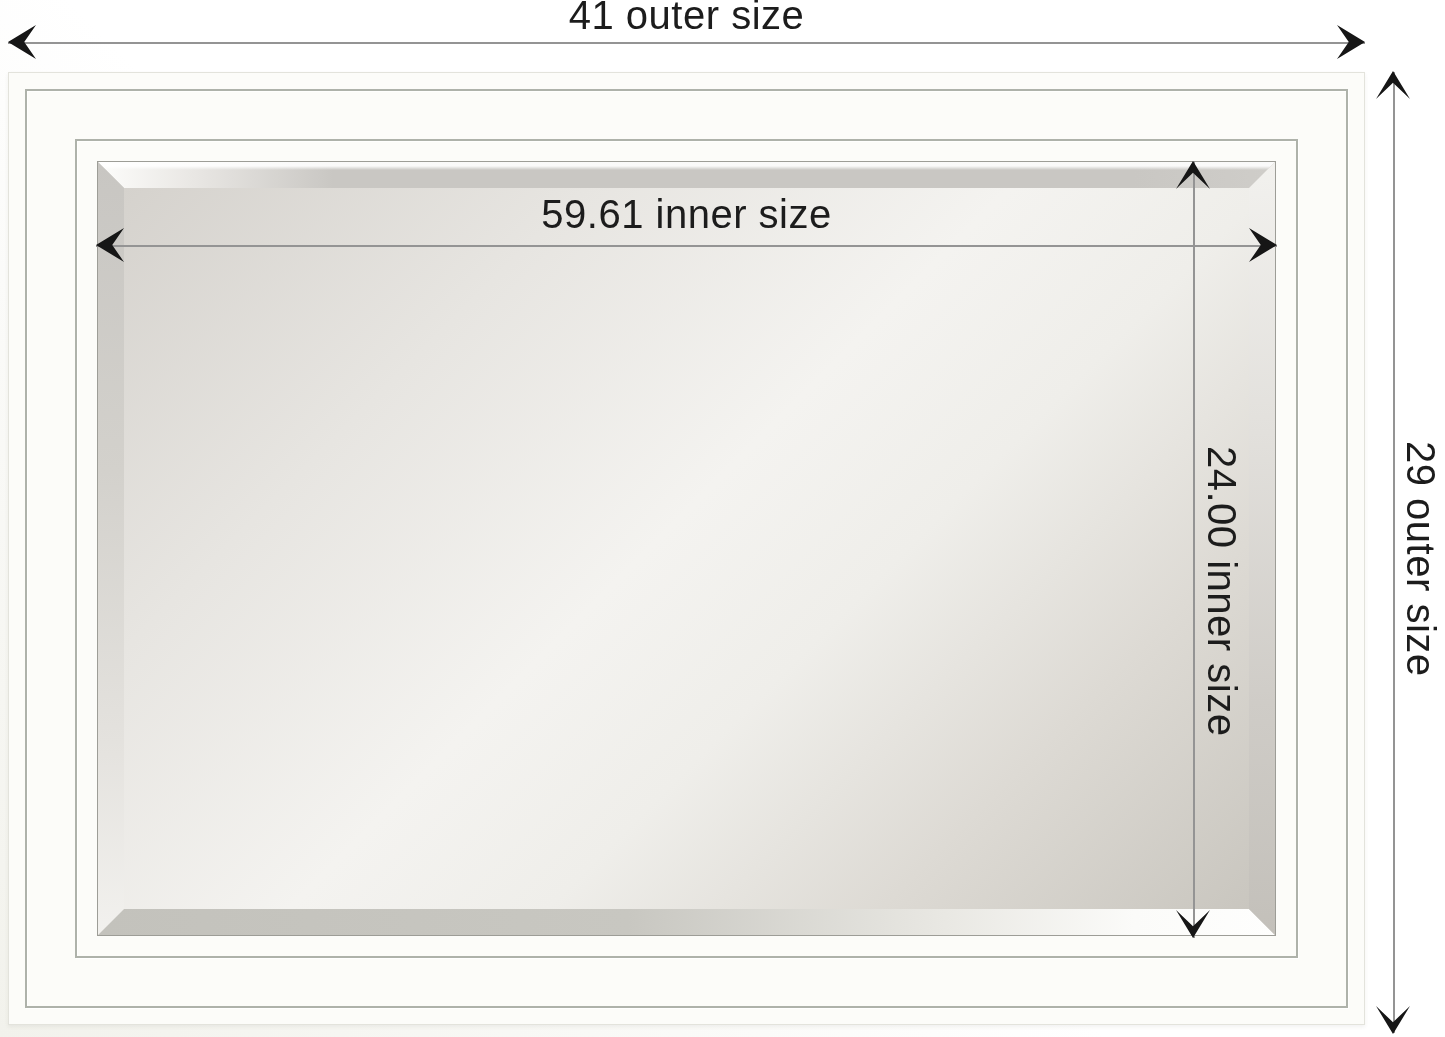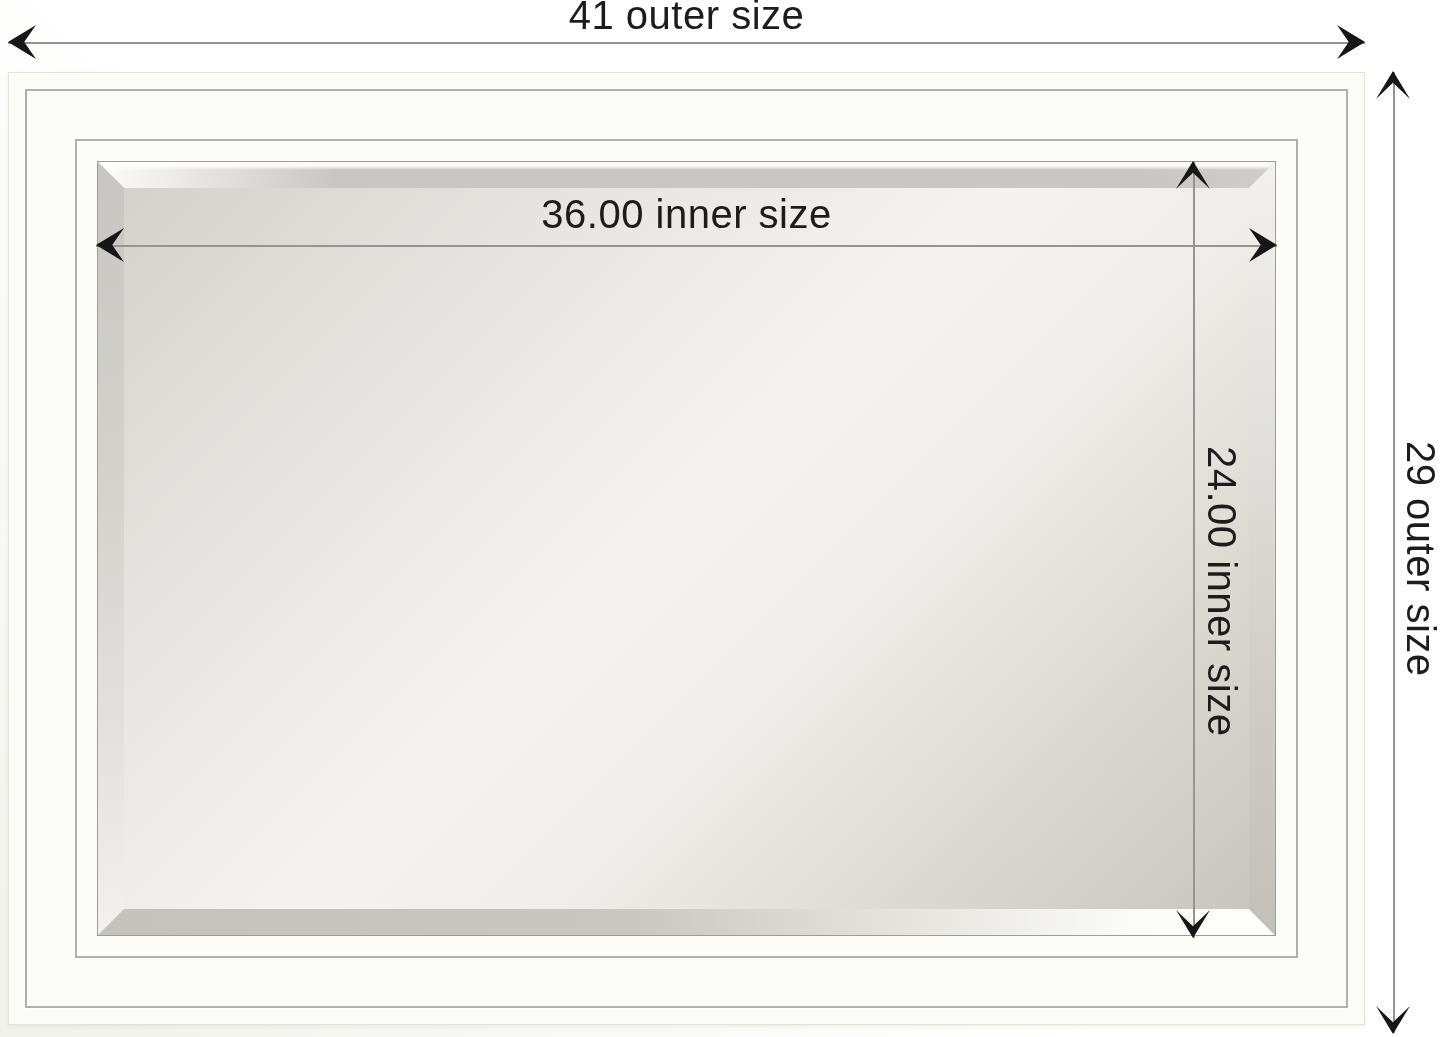--- a/index.html
+++ b/index.html
@@ -99,21 +99,21 @@
   </div>
 
   <div>
     <div class="dim-label v lbl-outer-h">29 outer size</div>
     <div class="dim-line line-outer-h"></div>
     <div class="ah ah-up" style="left:1376px;top:71px;"></div>
     <div class="ah ah-down" style="left:1376px;top:1006px;"></div>
   </div>
 
   <div>
-    <div class="dim-label h lbl-inner-w">36.00 inner size</div>
+    <div class="dim-label h lbl-inner-w">59.61 inner size</div>
     <div class="dim-line line-inner-w"></div>
     <div class="ah ah-left" style="left:96px;top:228px;"></div>
     <div class="ah ah-right" style="left:1249px;top:228px;"></div>
   </div>
 
   <div>
     <div class="dim-label v lbl-inner-h">24.00 inner size</div>
     <div class="dim-line line-inner-h"></div>
     <div class="ah ah-up" style="left:1176px;top:161px;"></div>
     <div class="ah ah-down" style="left:1176px;top:910px;"></div>

